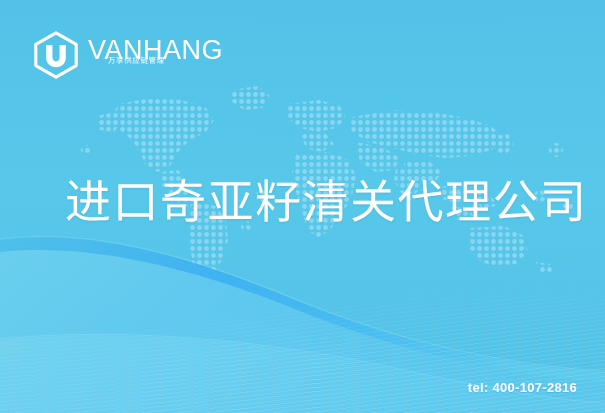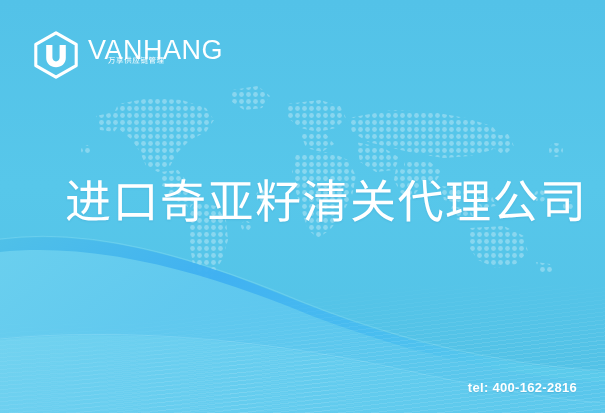--- a/index.html
+++ b/index.html
@@ -251,15 +251,15 @@
       </svg>
     </span>
     <span class="logo-text">
       <span class="logo-word">VANHANG</span>
       <span class="logo-sub">万享供应链管理</span>
     </span>
   </div>
 
   <div class="headline">进口奇亚籽清关代理公司</div>
 
-  <div class="phone">tel: 400-162-2816</div>
+  <div class="phone">tel: 400-107-2816</div>
 
 </div>
 
 </body></html>

